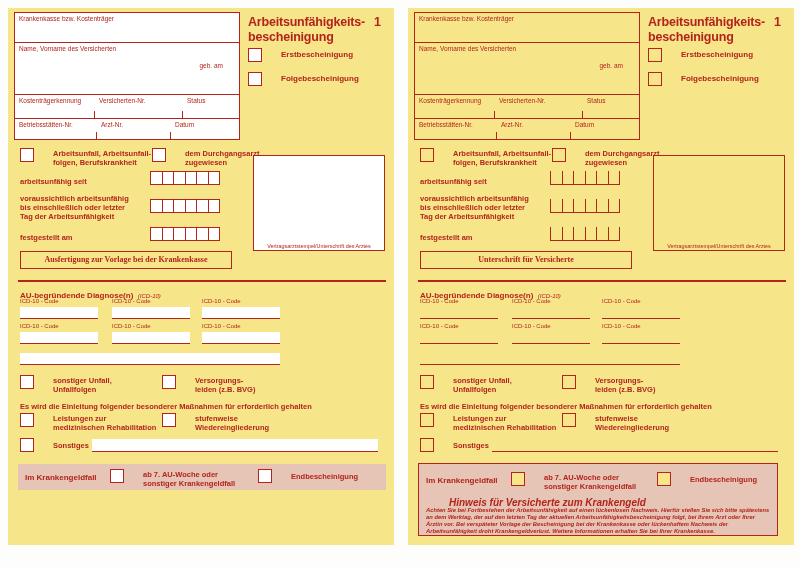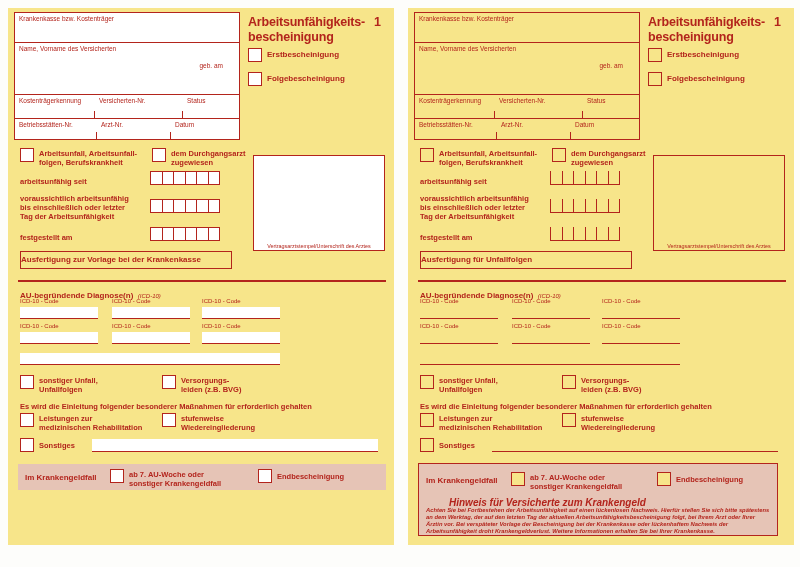--- a/index.html
+++ b/index.html
@@ -34,39 +34,39 @@
   .patient-box{left:6px;top:4px;width:226px;height:128px;border:1.4px solid var(--redtx);display:flex;flex-direction:column;}
   .kasse .patient-box{background:#fff;}
   .prow{position:relative;border-bottom:1.3px solid var(--redtx);padding:2px 0 0 4px;}
   .prow:last-child{border-bottom:none;flex:1;}
   .r1{height:30px;}
   .r2{height:52px;}
   .r3{height:24px;}
   .tick{position:absolute;bottom:0;width:1.4px;height:7px;background:var(--redtx);}
 
   
-  .cbgrp{display:flex;gap:5px;}
+  .cbgrp{display:flex;gap:19px;}
   .cb{width:14px;height:14px;border:1.6px solid var(--redtx);background:#fff;flex:none;}
   .vers .cb{background:var(--yellow);}
   .cbl{padding-top:1px;}
   .cbl.mid{align-self:center;padding-top:0;}
 
   
   .comb{display:flex;}
   .comb i{width:12.8px;height:14px;border:1.3px solid var(--redtx);margin-left:-1.3px;background:#fff;}
   .comb i:first-child{margin-left:0;}
   .vers .comb i{background:transparent;border-top:none;}
 
   
   .stamp{left:245px;top:147px;width:132px;height:96px;border:1.5px solid var(--redtx);}
   .kasse .stamp{background:#fff;}
   .stamp .micro{position:absolute;bottom:1.5px;left:0;width:100%;text-align:center;}
 
   
-  .banner{left:12px;top:243px;width:212px;height:18px;border:1.5px solid var(--redtx);font-size:8px;font-weight:bold;line-height:15px;}
+  .banner{left:12px;top:243px;width:212px;height:18px;border:1.5px solid var(--redtx);text-align:center;font-size:8px;font-weight:bold;line-height:15px;font-family:Liberation Serif, serif;}
 
   .divider{left:10px;top:272px;width:368px;height:1.6px;background:var(--redtx);}
 
   
   .icd{height:12px;background:#fff;border-bottom:1.3px solid var(--redtx);}
   .vers .icd{background:transparent;}
 
   .linefield{height:13px;background:#fff;border-bottom:1.3px solid var(--redtx);}
   .vers .linefield{background:transparent;}
 
@@ -339,21 +339,21 @@
       <i></i>
       <i></i>
       <i></i>
       <i></i>
   </div>
 
   <div class="abs stamp">
     <span class="micro">Vertragsarztstempel/Unterschrift des Arztes</span>
   </div>
 
-  <div class="abs banner">Ausfertigung für Unfallfolgen</div>
+  <div class="abs banner">Unterschrift für Versicherte</div>
 
   <div class="abs divider"></div>
 
   <div class="abs" style="left:12px;top:276px;">
     <span class="b8">AU-begründende Diagnose(n)</span>
     <span class="tiny" style="font-style:italic;">(ICD-10)</span>
   </div>
 
   <span class="abs tiny" style="left:12px;top:290px;">ICD-10 - Code</span>
   <span class="abs tiny" style="left:104px;top:290px;">ICD-10 - Code</span>

